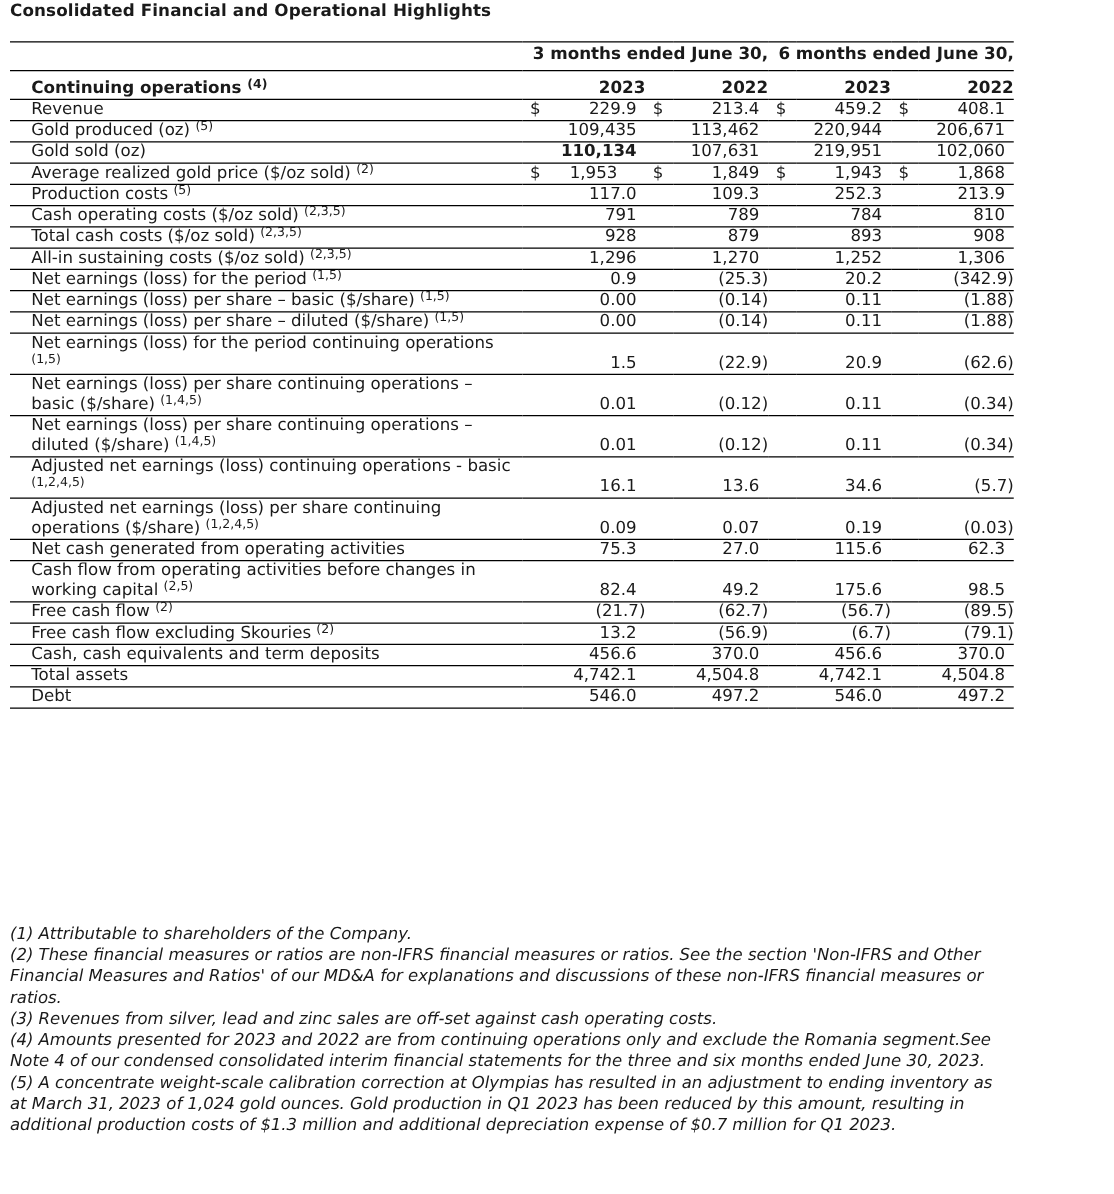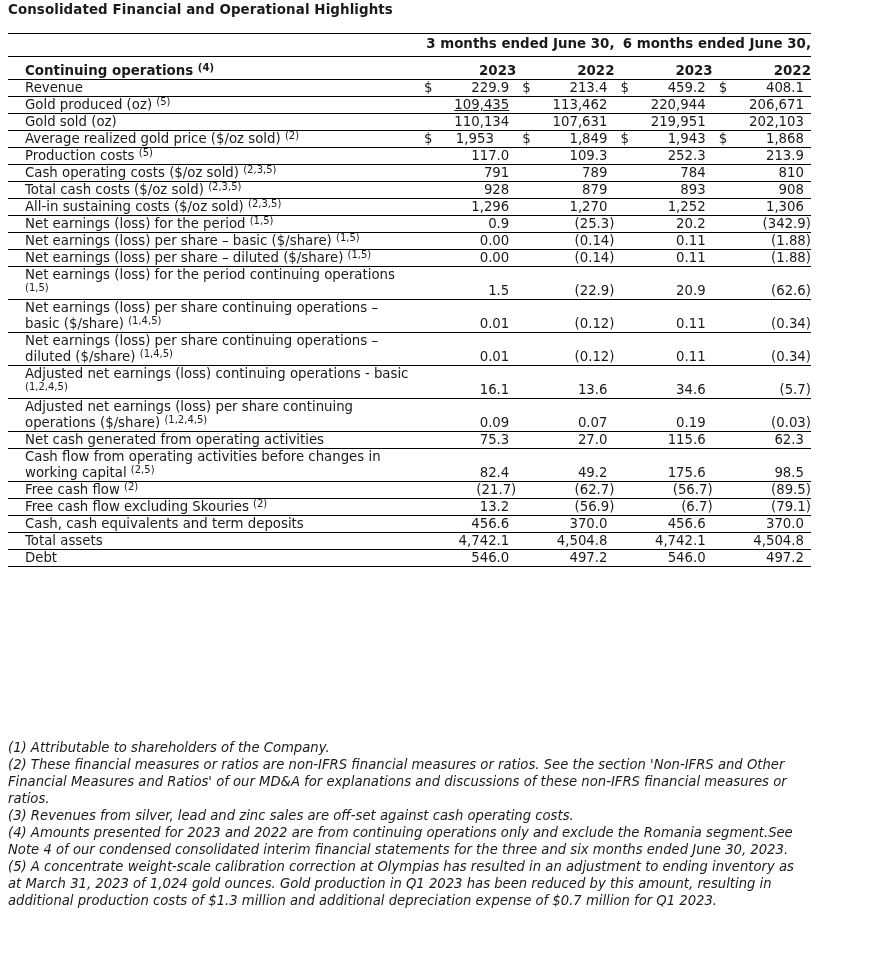--- a/index.html
+++ b/index.html
@@ -56,38 +56,38 @@
         <td class="dollar">$</td>
         <td class="num" style="padding-right: 7px;">213.4</td>
         <td class="dollar">$</td>
         <td class="num" style="padding-right: 7px;">459.2</td>
         <td class="dollar">$</td>
         <td class="num" style="padding-right: 7px;">408.1</td>
       </tr>
       <tr class="row">
         <td class="label"><span>Gold produced (oz)</span> <sup>(5)</sup></td>
         <td class="dollar"></td>
-        <td class="num" style="padding-right: 7px; text-decoration: underline;">109,435</td>
+        <td class="num" style="padding-right: 7px;">109,435</td>
         <td class="dollar"></td>
         <td class="num" style="padding-right: 7px;">113,462</td>
         <td class="dollar"></td>
         <td class="num" style="padding-right: 7px;">220,944</td>
         <td class="dollar"></td>
         <td class="num" style="padding-right: 7px;">206,671</td>
       </tr>
       <tr class="row">
         <td class="label"><span>Gold sold (oz)</span></td>
         <td class="dollar"></td>
-        <td class="num" style="padding-right: 7px;">110,134</td>
+        <td class="num" style="padding-right: 7px; font-weight: bold;">110,134</td>
         <td class="dollar"></td>
         <td class="num" style="padding-right: 7px;">107,631</td>
         <td class="dollar"></td>
         <td class="num" style="padding-right: 7px;">219,951</td>
         <td class="dollar"></td>
-        <td class="num" style="padding-right: 7px;">202,103</td>
+        <td class="num" style="padding-right: 7px;">102,060</td>
       </tr>
       <tr class="row">
         <td class="label"><span>Average realized gold price ($/oz sold)</span> <sup>(2)</sup></td>
         <td class="dollar">$</td>
         <td class="num" style="padding-right: 7px; text-align: center;">1,953</td>
         <td class="dollar">$</td>
         <td class="num" style="padding-right: 7px;">1,849</td>
         <td class="dollar">$</td>
         <td class="num" style="padding-right: 7px;">1,943</td>
         <td class="dollar">$</td>

